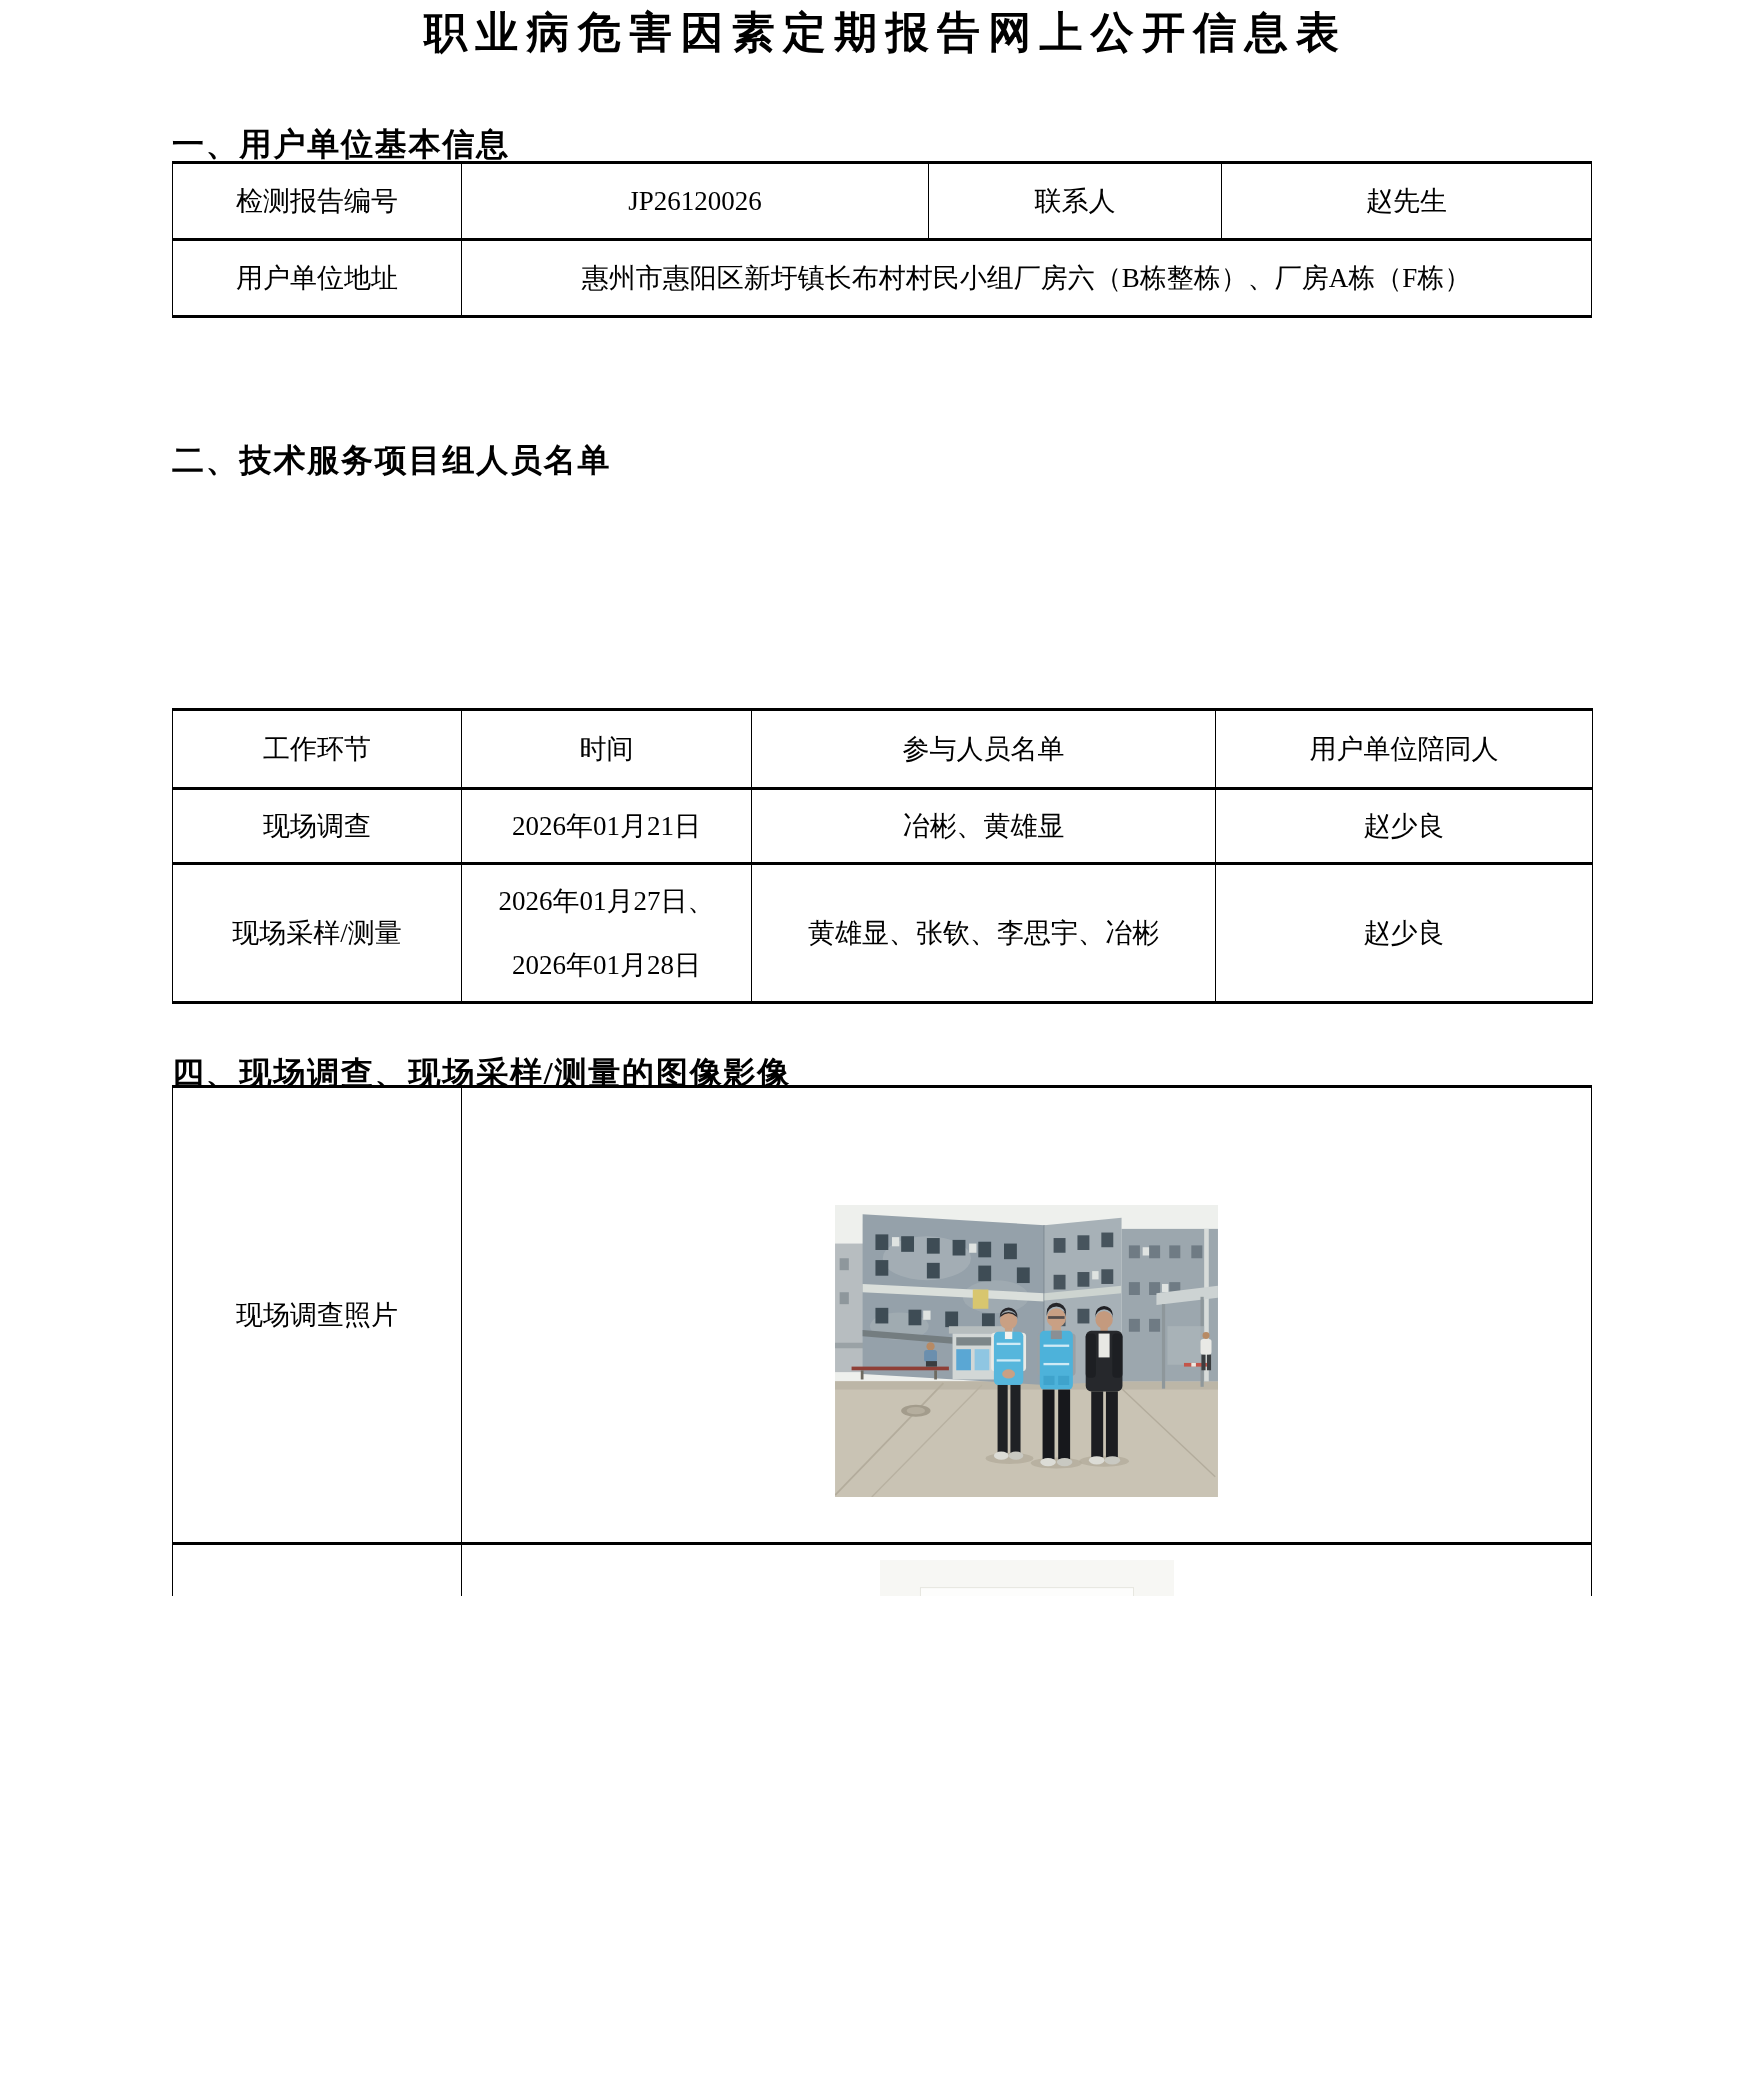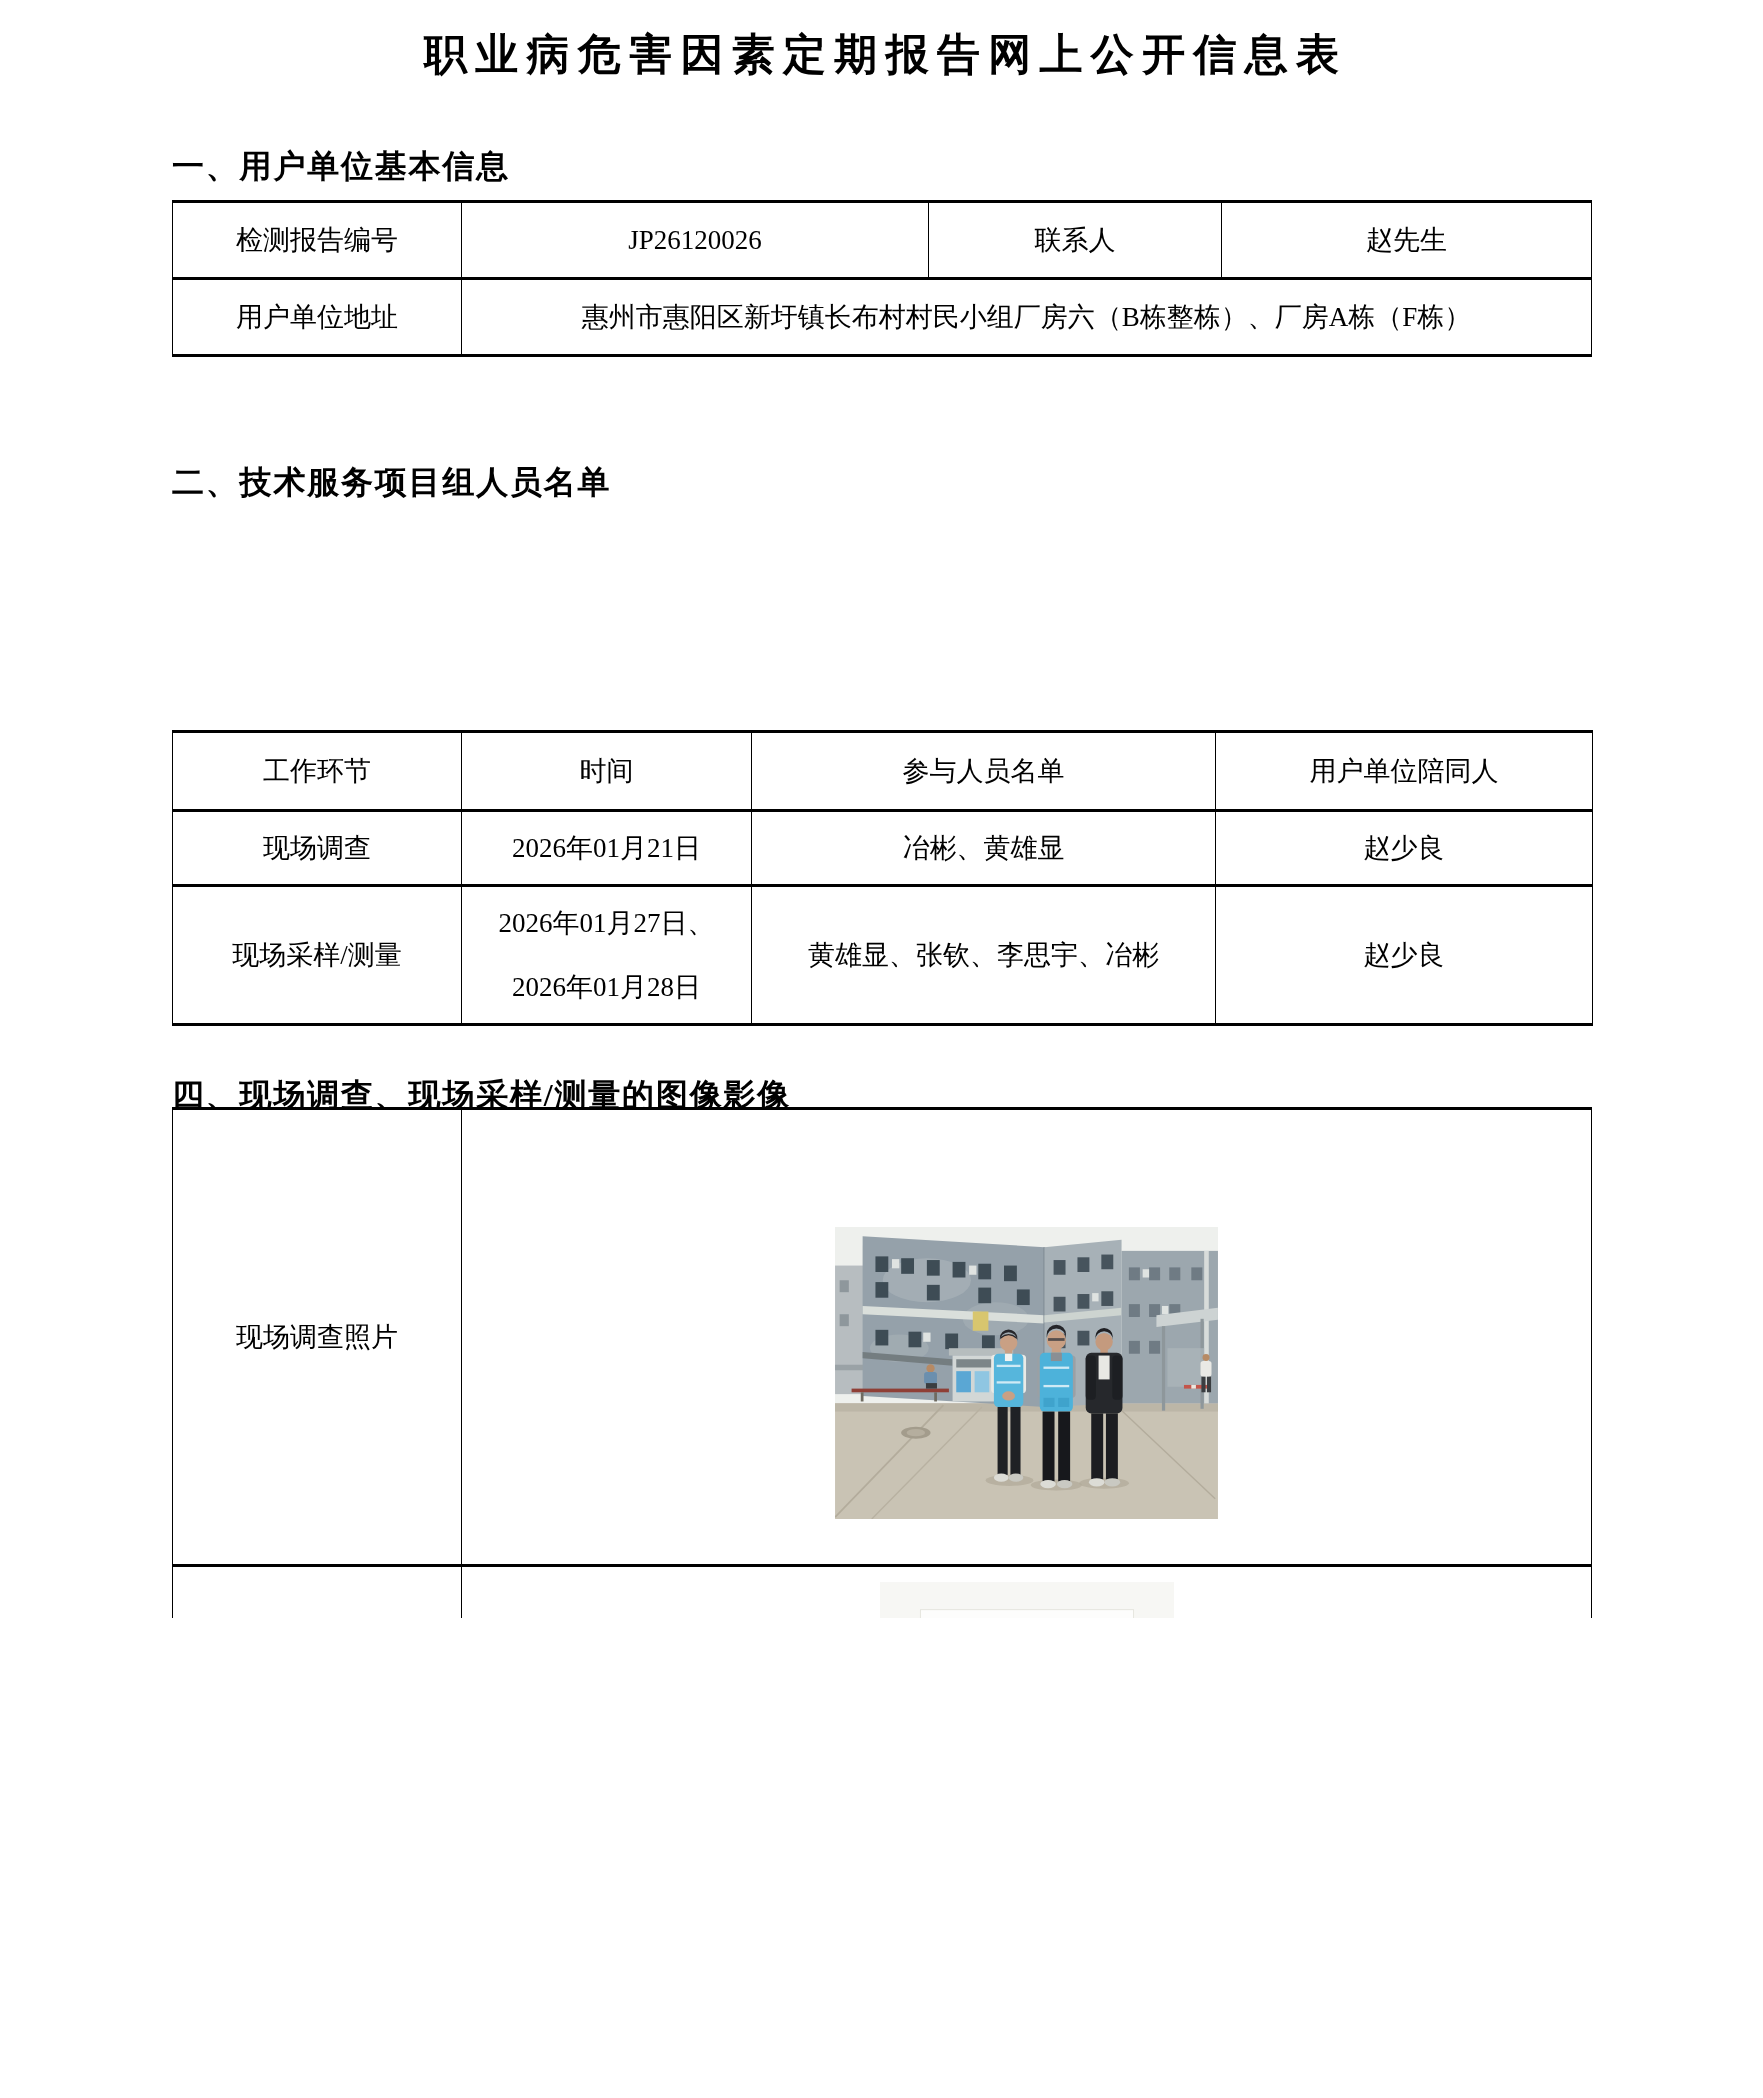--- a/index.html
+++ b/index.html
@@ -1,20 +1,19 @@
 <!DOCTYPE html>
 <html style="font-size:14.7px"><head>
 <meta charset="utf-8">
 <style>
   html,body { margin:0; padding:0; background:#ffffff; }
   .page {
     position:relative; width:1763px; height:1596px; background:#ffffff;
     font-family:"Liberation Serif","DejaVu Serif",serif; color:#000;
     overflow:hidden;
-    margin-top:22px;
   }
   .doc-title {
     position:absolute; top:7.3px; left:0; width:1763px; text-align:center;
     font-size:43px; font-weight:700; letter-spacing:8.3px; text-indent:8.3px;
     line-height:51px;
   }
   .sec-heading {
     position:absolute; left:172px; font-size:32px; font-weight:700;
     letter-spacing:1.8px; white-space:nowrap;
   }
@@ -25,21 +24,21 @@
   table.grid {
     position:absolute; left:172px; border-collapse:collapse; table-layout:fixed;
     width:1420px; background:#fff;
   }
   table.grid td {
     border-left:1.8px solid #000; border-right:1.8px solid #000;
     border-top:3.7px solid #000; border-bottom:3.7px solid #000;
     text-align:center; vertical-align:middle;
     font-size:27px; padding:0 9.2px; overflow:hidden;
   }
-  #t1 { top:178px;padding-left:12px; }
+  #t1 { top:161px;padding-left:12px; }
   #t2 { top:473px; }
   #t3 { top:708px; }
   #t4 { top:1085px; }
   #t1 tr { height:77px; }
   #t2 tr { height:77px; }
   #t3 tr.hdr { height:79px; }
   #t3 tr.r1 { height:75px; }
   #t3 tr.r2 { height:139px; }
   #t4 tr.p1 { height:457px; }
   #t4 tr.p2 { height:455px; }

